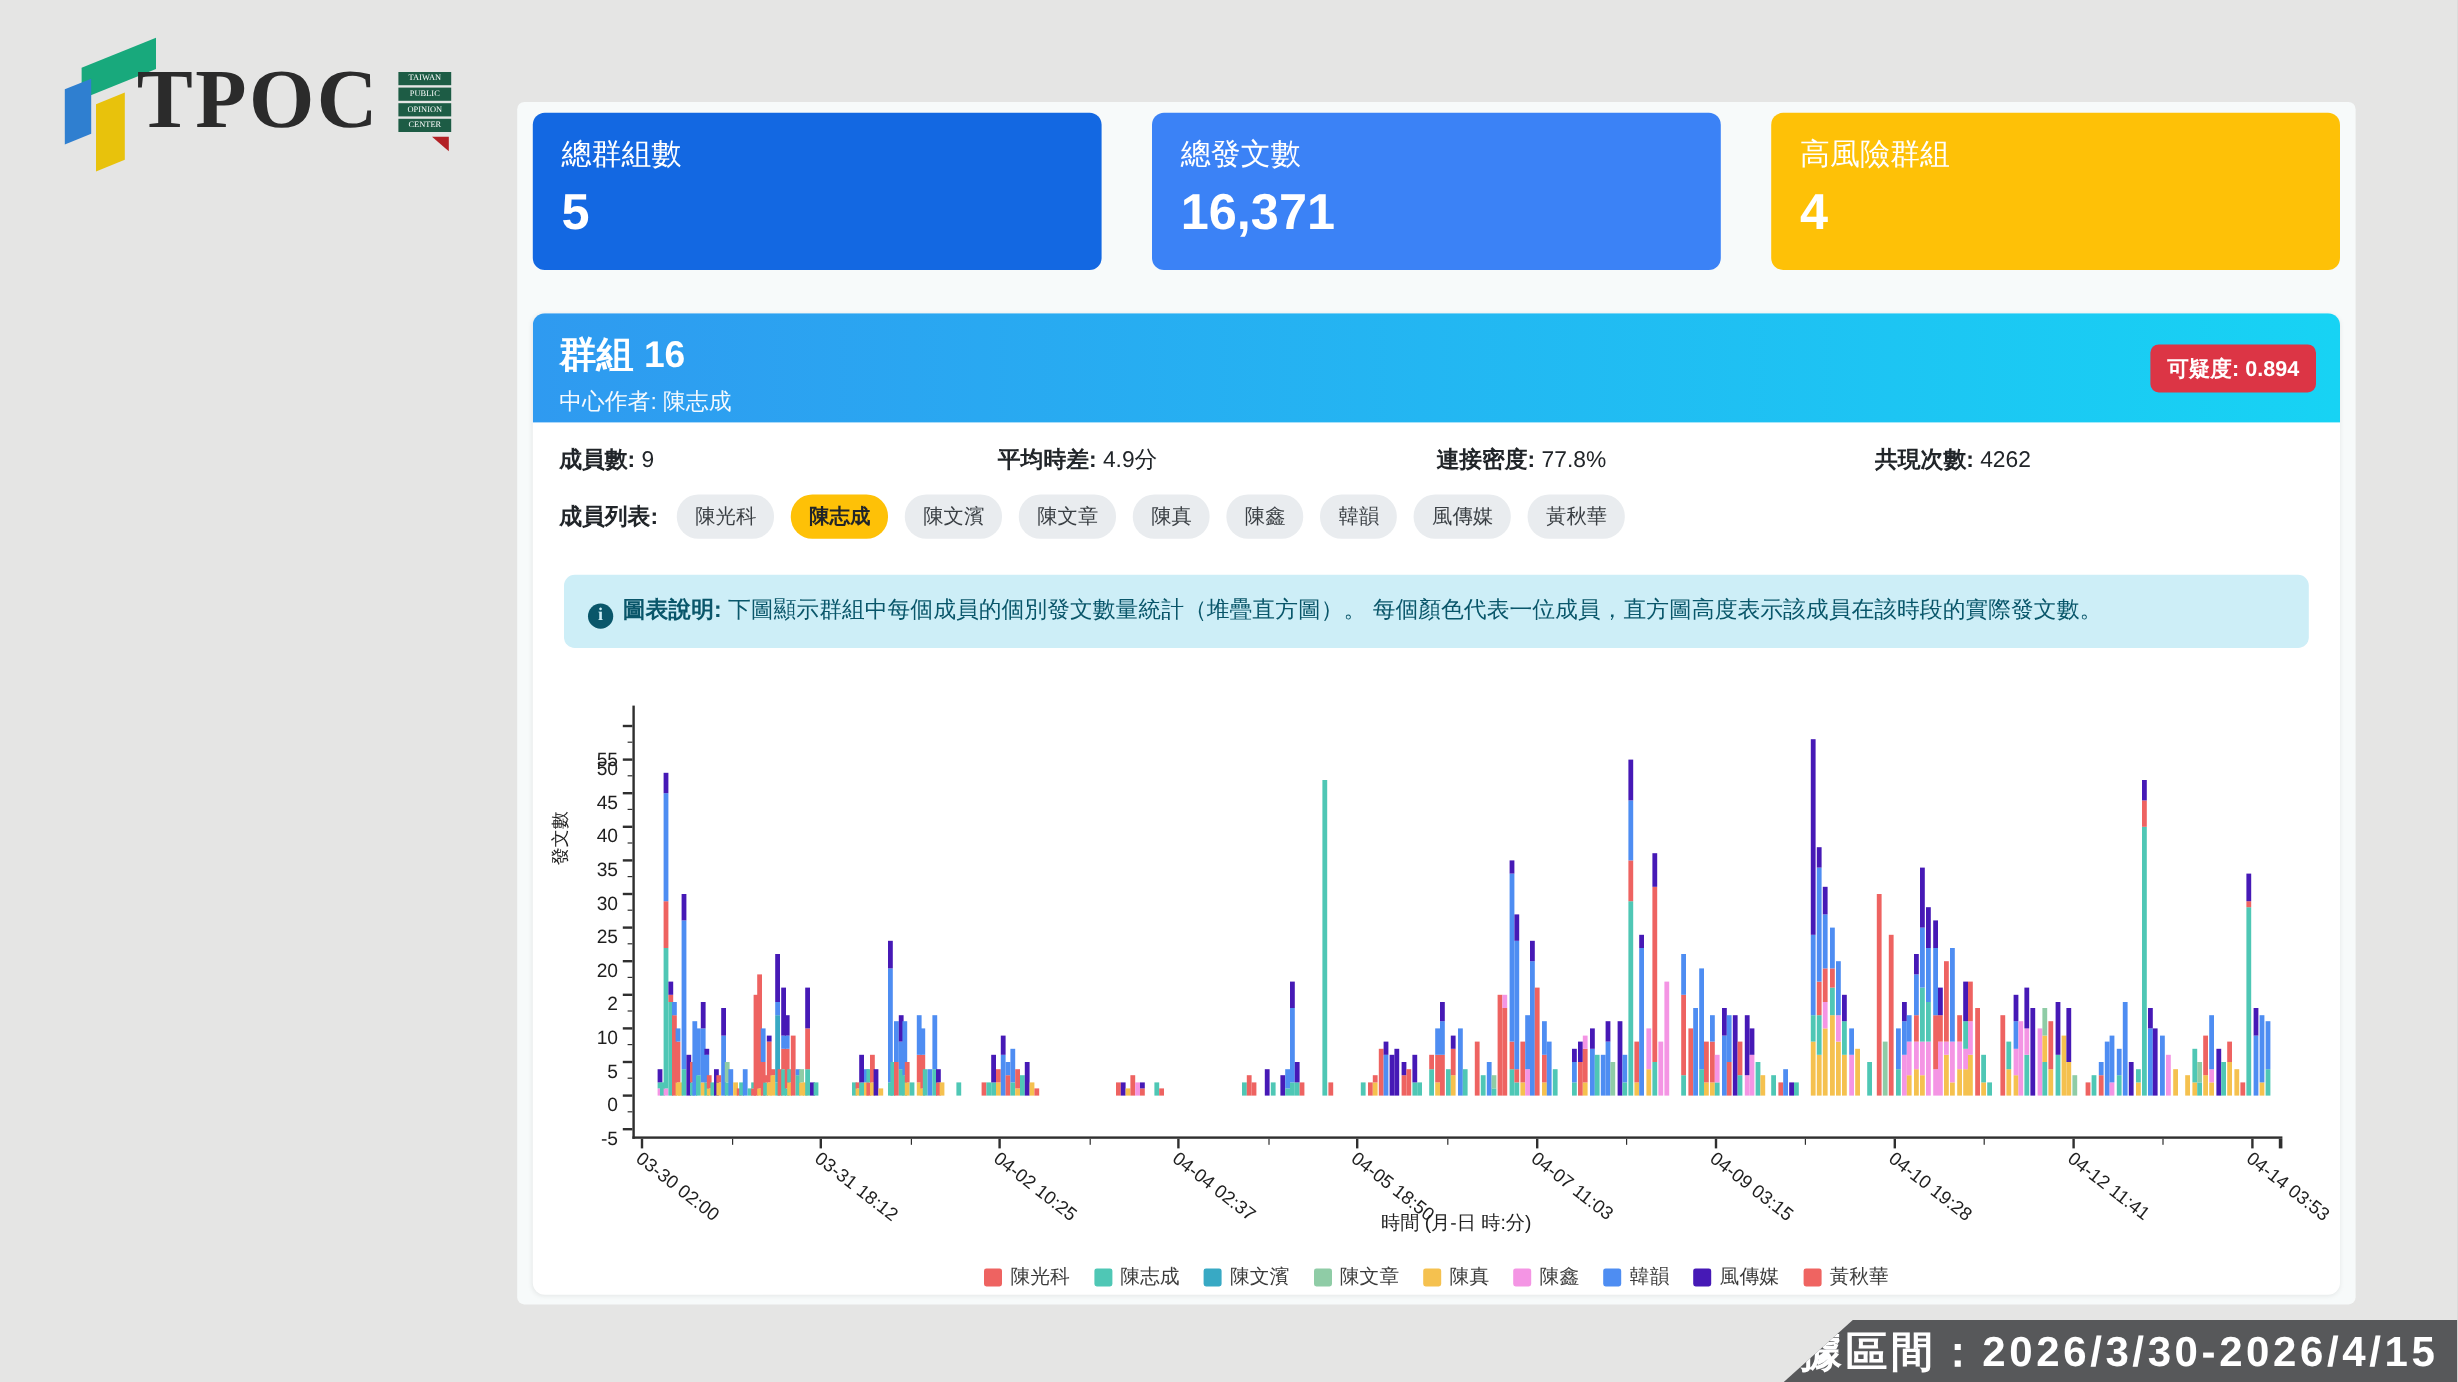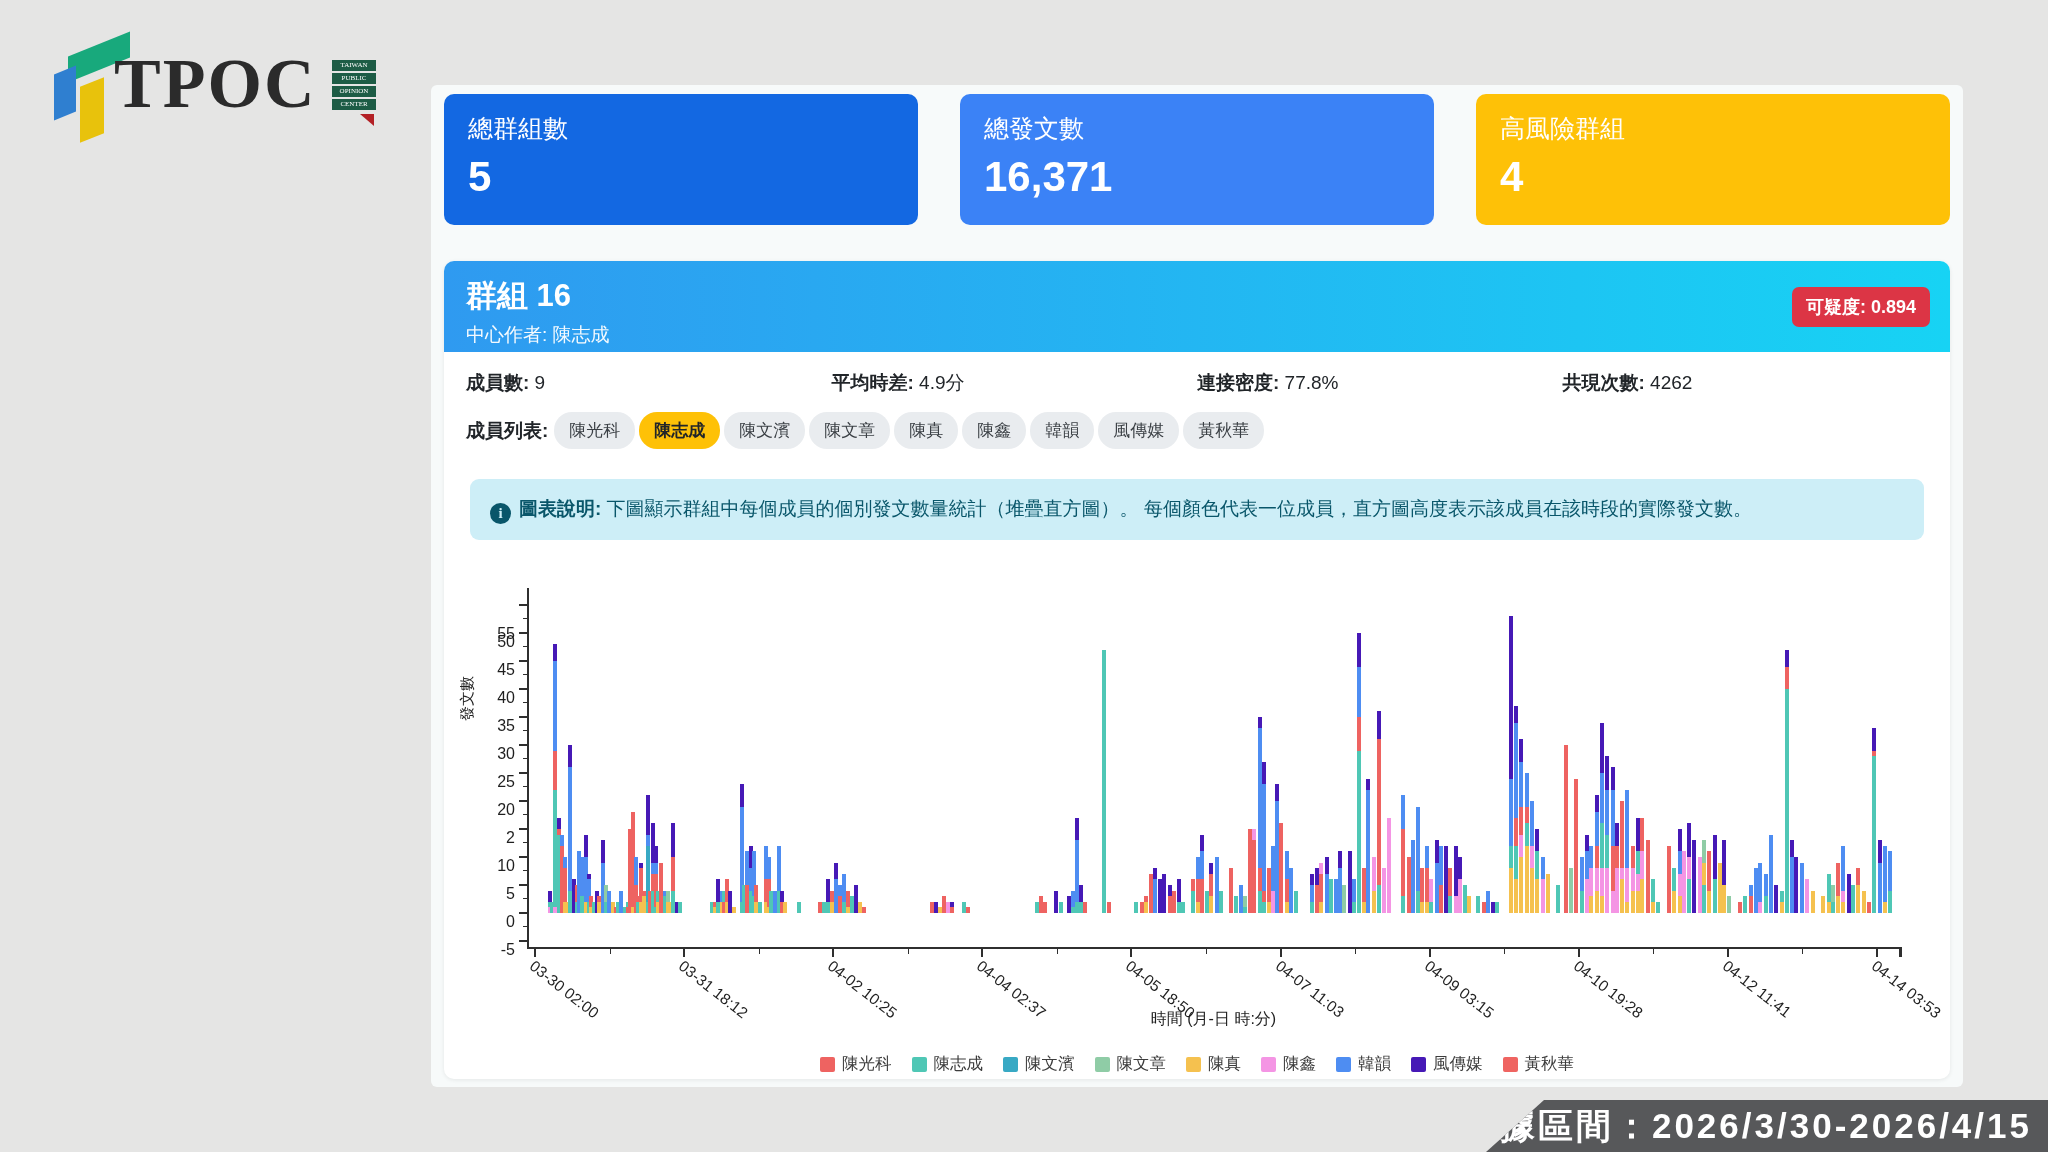--- a/index.html
+++ b/index.html
@@ -34,21 +34,21 @@
   .group-header{position:relative;height:91px;background:linear-gradient(90deg,#2f9af0,#17d3f4);
                 color:#fff;padding:14px 22px;box-sizing:border-box;}
   .group-title{font-size:31px;font-weight:600;}
   .group-sub{font-size:19px;margin-top:5px;opacity:.95;}
   .risk-badge{position:absolute;right:20px;top:50%;transform:translateY(-50%);background:#dc3545;color:#fff;
               font-size:18px;font-weight:bold;padding:8px 14px;border-radius:7px;}
 
   .group-stats{display:flex;padding:18px 22px 6px 22px;}
   .gstat{width:25%;font-size:19px;}
   .gstat b{font-weight:bold;}
-  .member-row{display:flex;align-items:center;padding:10px 22px 16px 22px;gap:4px;flex-wrap:wrap;}
+  .member-row{display:flex;align-items:center;padding:10px 22px 16px 22px;gap:14px;flex-wrap:wrap;}
   .member-label{font-size:19px;font-weight:bold;margin-right:2px;}
   .chip{background:#e9ecef;color:#3a3f44;font-size:17px;padding:7px 15px;border-radius:18px;}
   .chip.active{background:#fec107;color:#212529;font-weight:bold;}
 
   .info-box{margin:14px 26px 0 26px;background:#cdeef7;color:#09566a;border-radius:9px;
             padding:16px 20px;font-size:19px;line-height:28px;}
   .info-ico{display:inline-block;width:21px;height:21px;border-radius:50%;background:#09566a;color:#cdeef7;
             font-size:15px;font-weight:bold;text-align:center;line-height:21px;margin-right:8px;
             font-family:"Liberation Serif",serif;vertical-align:-3px;}
   .info-box b{font-weight:bold;}

